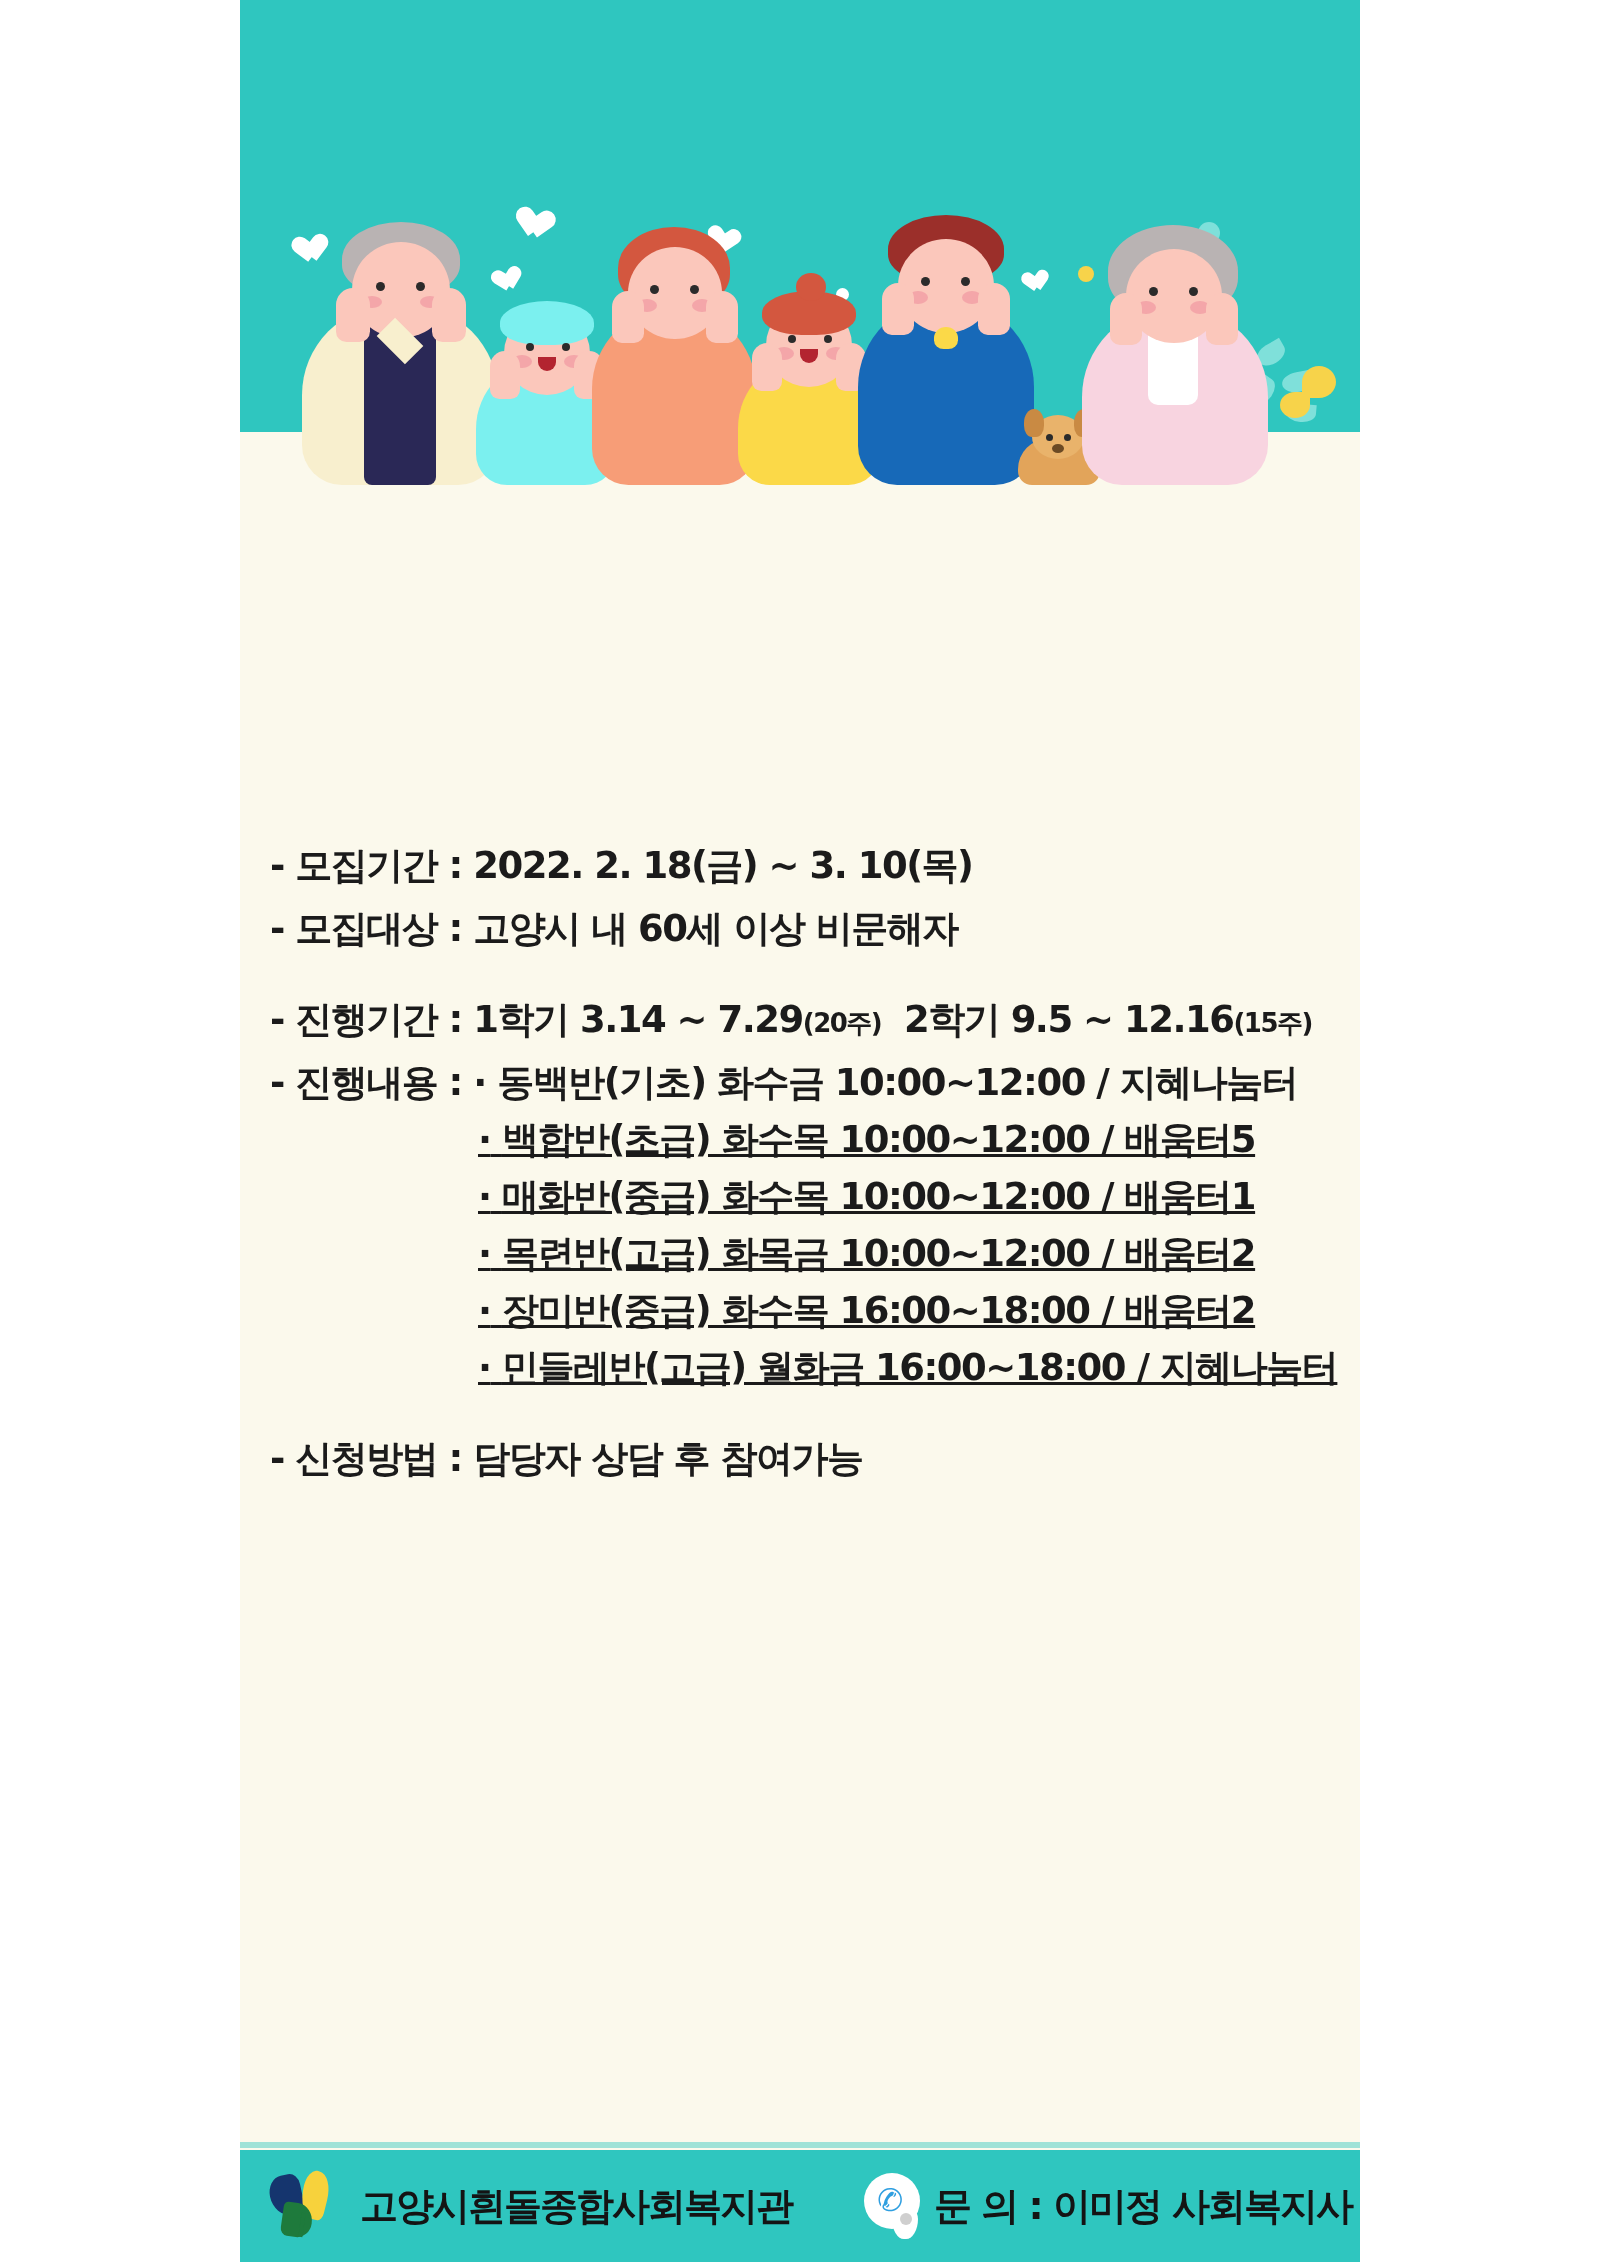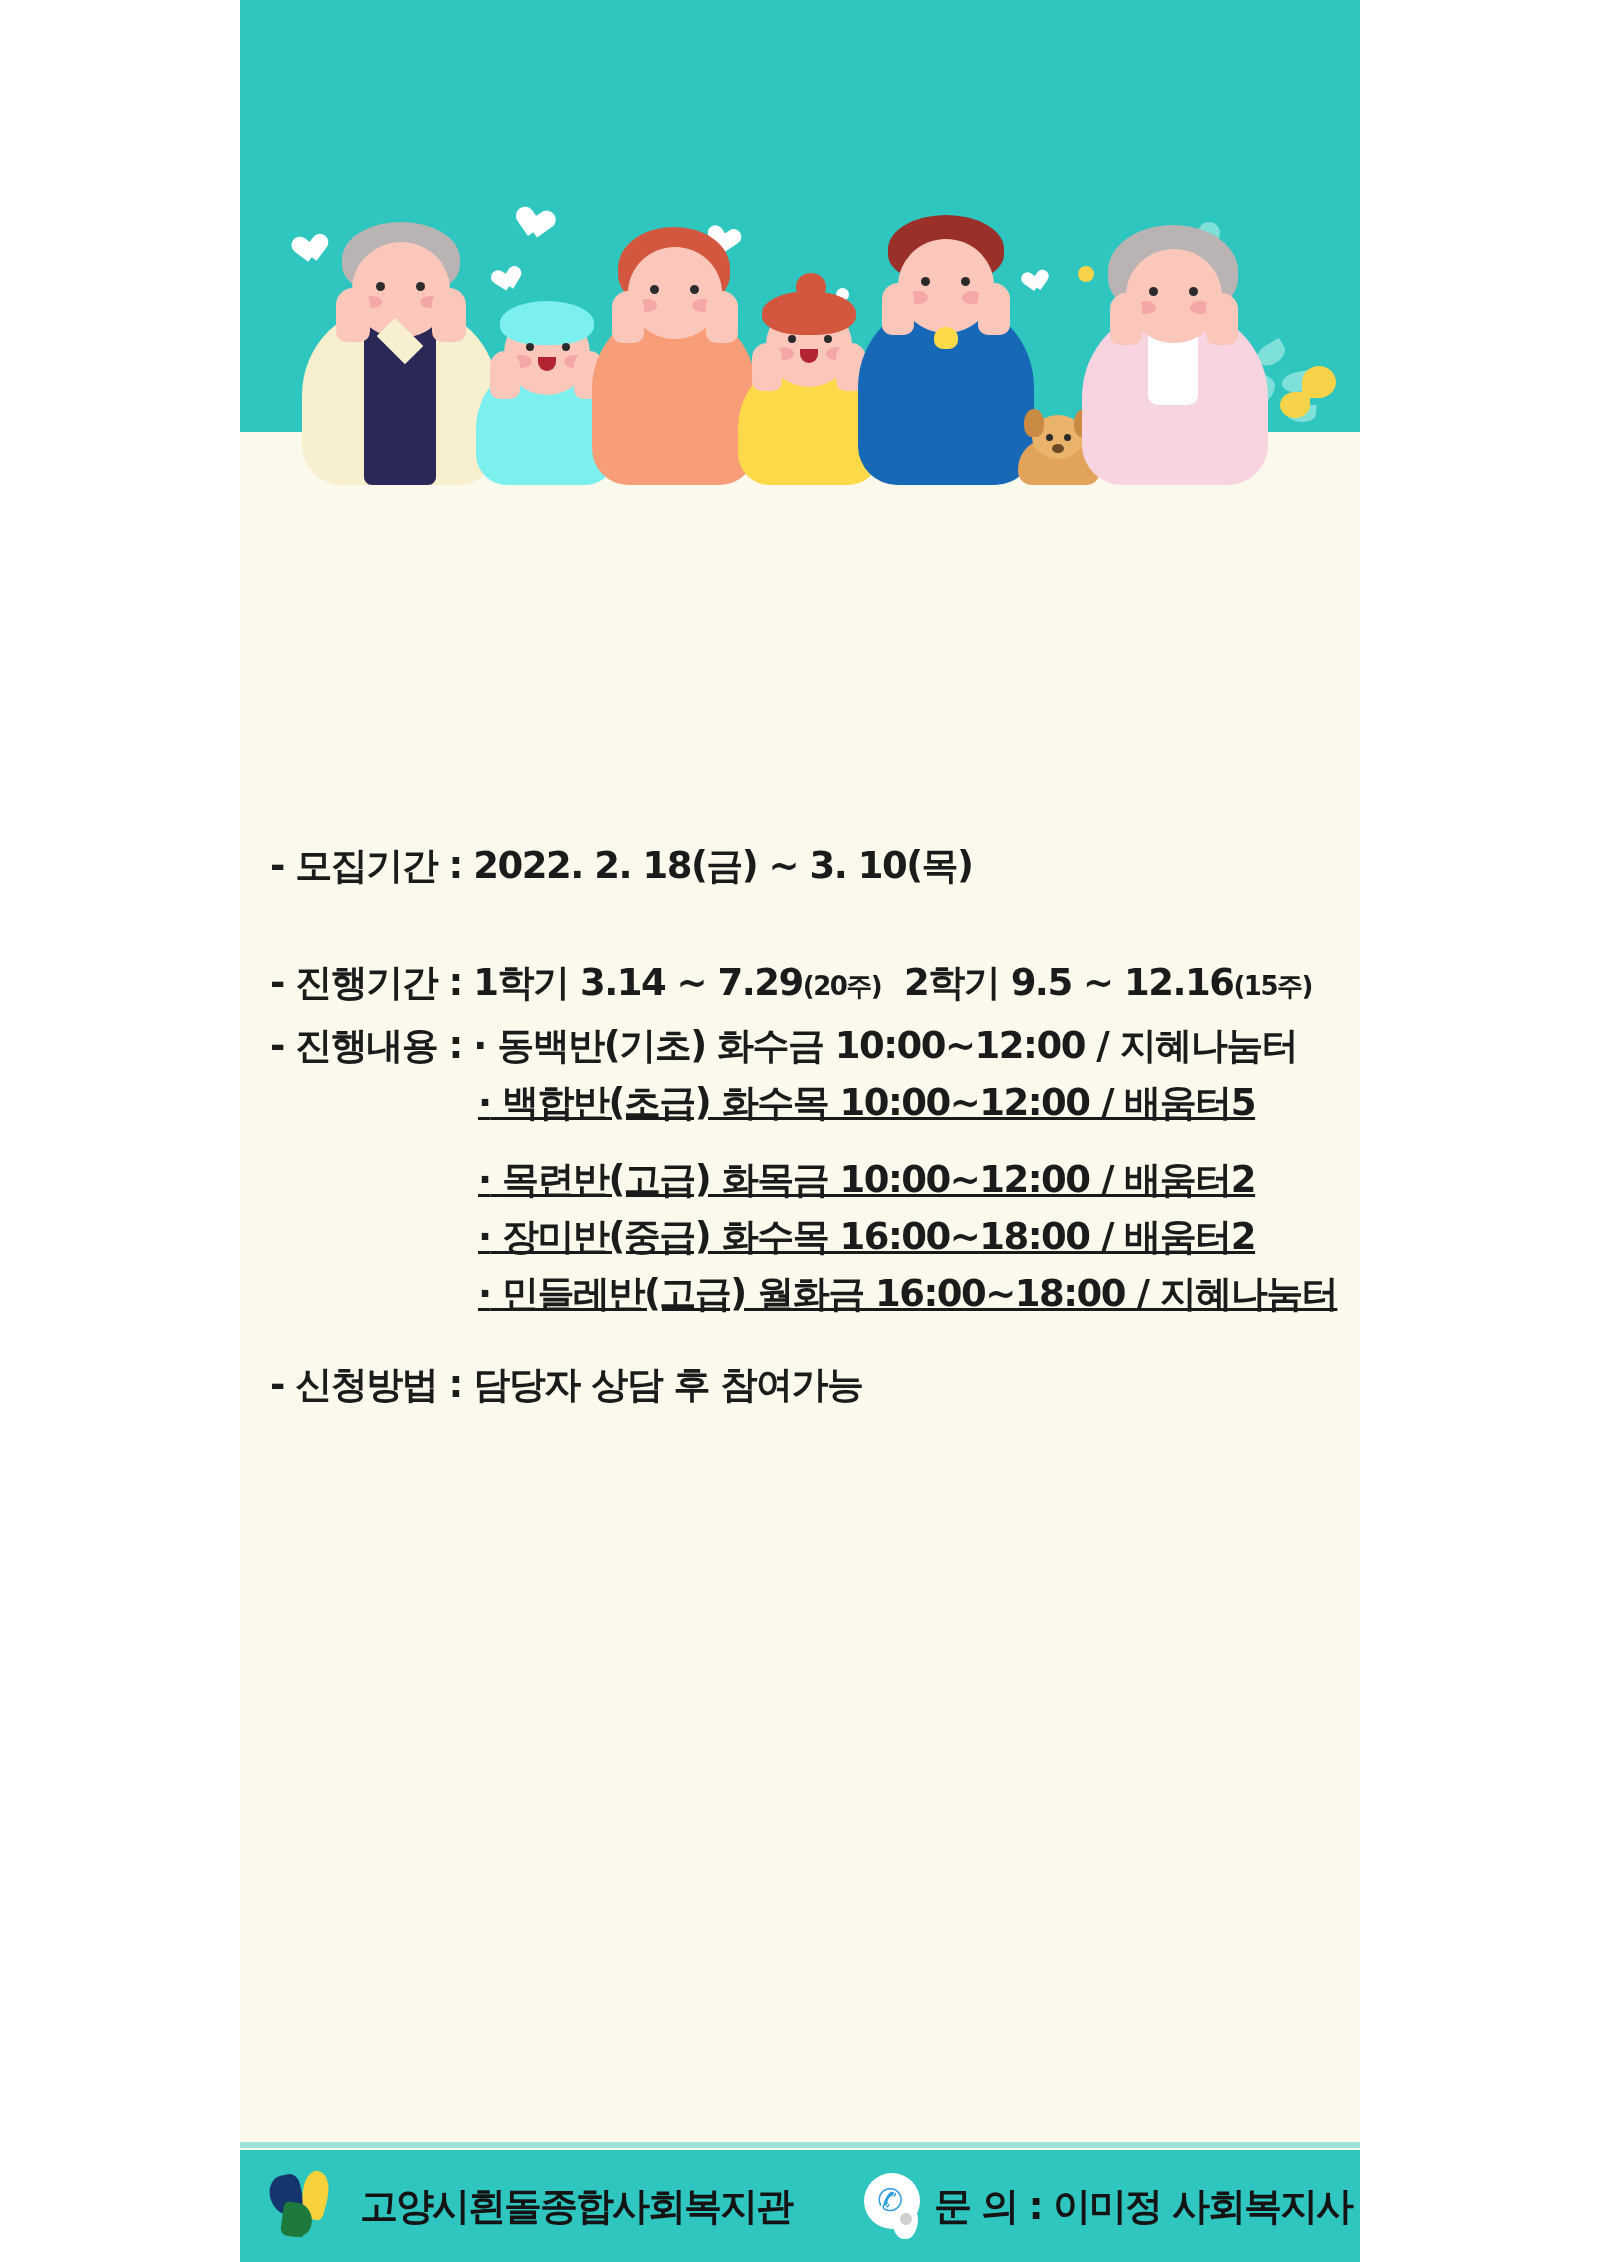--- a/index.html
+++ b/index.html
@@ -364,33 +364,35 @@
 
 
   <div class="body-block">
 
     <div class="gap-lg"></div>
 
     <div class="bline"><span>- 모집기간 : </span><span>2022. 2. 18(금) ~ 3. 10(목)</span></div>
 
     <div class="gap-sm"></div>
 
+    <div class="bline"><span>- 모집대상 : </span><span>고양시 내 60세 이상 비문해자</span></div>
 
     <div class="gap-md"></div>
 
     <div class="bline"><span>- 진행기간 : </span><span>1학기 3.14 ~ 7.29</span><span class="sub">(20주)</span><span>&nbsp;&nbsp;</span><span>2학기 9.5 ~ 12.16</span><span class="sub">(15주)</span></div>
 
     <div class="gap-sm"></div>
 
     <div class="bline"><span>- 진행내용 : </span><span>·</span><span>&nbsp;</span><span>동백반(기초) 화수금 10:00~12:00 / 지혜나눔터</span></div>
 
     <div class="row-space"></div>
     <div class="bline indent"><span>·</span><span>&nbsp;</span><span>백합반(초급) 화수목 10:00~12:00 / 배움터5</span></div>
 
     <div class="row-space"></div>
+    <div class="bline indent"><span>·</span><span>&nbsp;</span><span>매화반(중급) 화수목 10:00~12:00 / 배움터1</span></div>
 
     <div class="row-space"></div>
     <div class="bline indent"><span>·</span><span>&nbsp;</span><span>목련반(고급) 화목금 10:00~12:00 / 배움터2</span></div>
 
     <div class="row-space"></div>
     <div class="bline indent"><span>·</span><span>&nbsp;</span><span>장미반(중급) 화수목 16:00~18:00 / 배움터2</span></div>
 
     <div class="row-space"></div>
     <div class="bline indent"><span>·</span><span>&nbsp;</span><span>민들레반(고급) 월화금 16:00~18:00 / 지혜나눔터</span></div>
 

